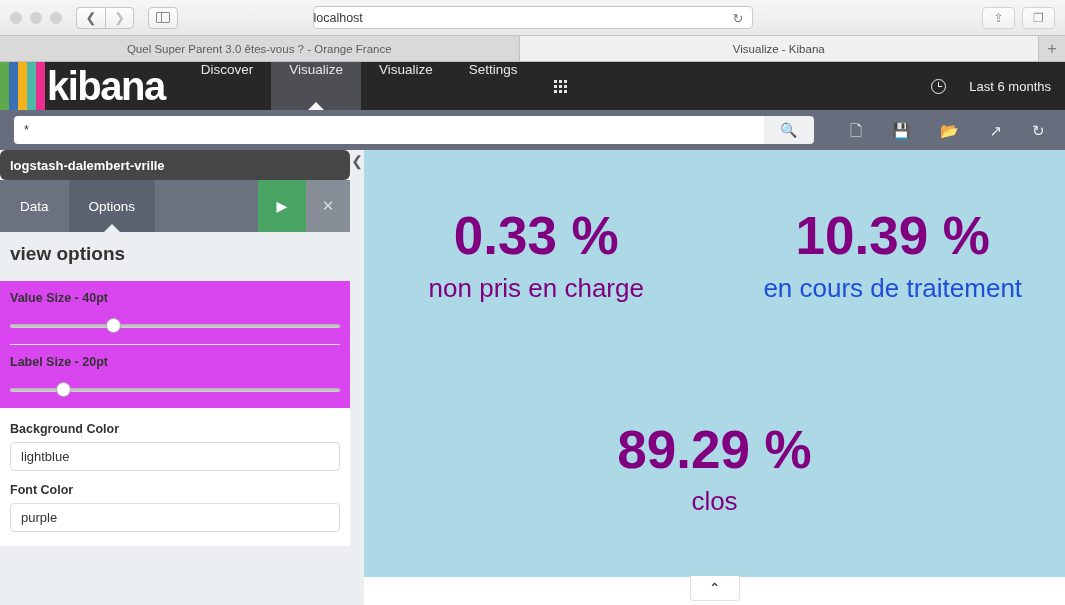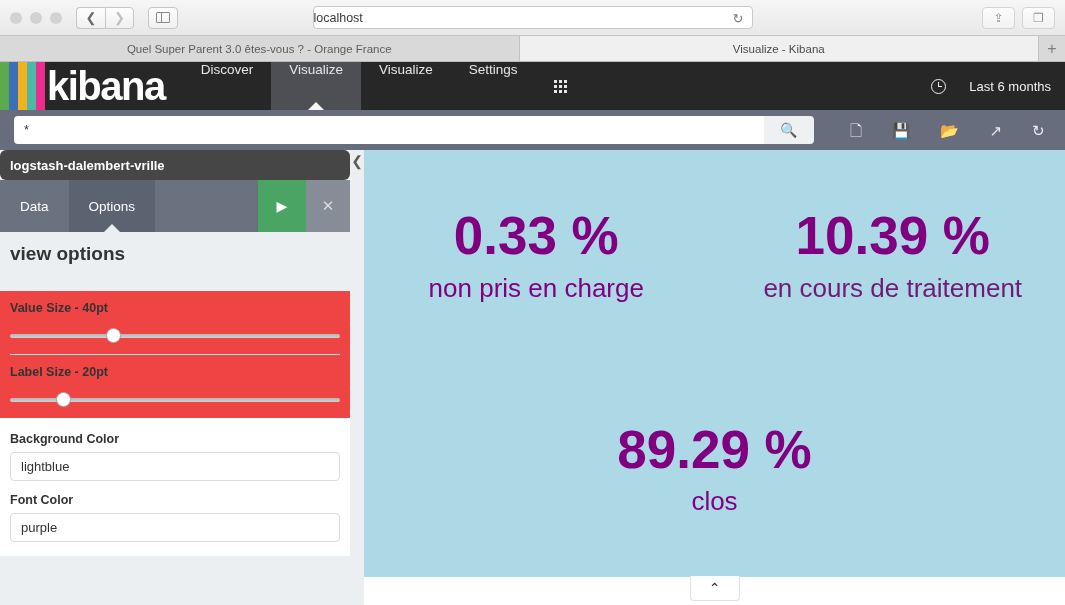--- a/index.html
+++ b/index.html
@@ -169,23 +169,23 @@
     width: 48px; background: #4aa564; display:flex; align-items:center;
     justify-content:center; color:#fff; font-size:14px;
   }
   .sp-cancel {
     width: 44px; background: #868d97; display:flex; align-items:center;
     justify-content:center; color:#dcdcdc; font-size:15px;
   }
   .sp-body { flex: 1; background: #eceff1; padding: 0; overflow: hidden; }
   .sp-h2 {
     font-size: 19px; font-weight: bold; color: #333;
-    padding: 11px 10px 26px 10px;
-  }
-  .opt-card { background: #ef4444; padding: 0 10px; }
+    padding: 11px 10px 16px 10px;
+  }
+  .opt-card { background: #d946ef; padding: 0 10px; }
   .opt-row { padding: 10px 0 4px 0; border-bottom: 1px solid #e4e4e4; }
   .opt-row:last-child { border-bottom: none; }
   .opt-label { font-size: 12.5px; font-weight: bold; color: #333; margin-bottom: 13px; }
   .slider { position: relative; height: 16px; margin-bottom: 6px; }
   .slider-track {
     position: absolute; top: 6px; left: 0; right: 0; height: 4px;
     background: linear-gradient(#b5b5b5, #d2d2d2); border-radius: 2px;
   }
   .slider-thumb {
     position: absolute; top: 0; width: 15px; height: 15px;
@@ -400,21 +400,21 @@
   </div>
 
   <div class="viz" style="background: rgb(173, 216, 230);">
     <div class="metric-row">
       <div class="metric">
         <div class="metric-value" style="color: rgb(128, 0, 128);">0.33 %</div>
         <div class="metric-label" style="color: rgb(128, 0, 128);">non pris en charge</div>
       </div>
       <div class="metric">
         <div class="metric-value" style="color: rgb(128, 0, 128);">10.39 %</div>
-        <div class="metric-label" style="color: #701a75;">en cours de traitement</div>
+        <div class="metric-label" style="color: #1d4ed8;">en cours de traitement</div>
       </div>
     </div>
     <div class="metric-row">
       <div class="metric">
         <div class="metric-value" style="color: rgb(128, 0, 128);">89.29 %</div>
         <div class="metric-label" style="color: rgb(128, 0, 128);">clos</div>
       </div>
     </div>
     <div class="viz-footer">
       <div class="viz-toggle">

